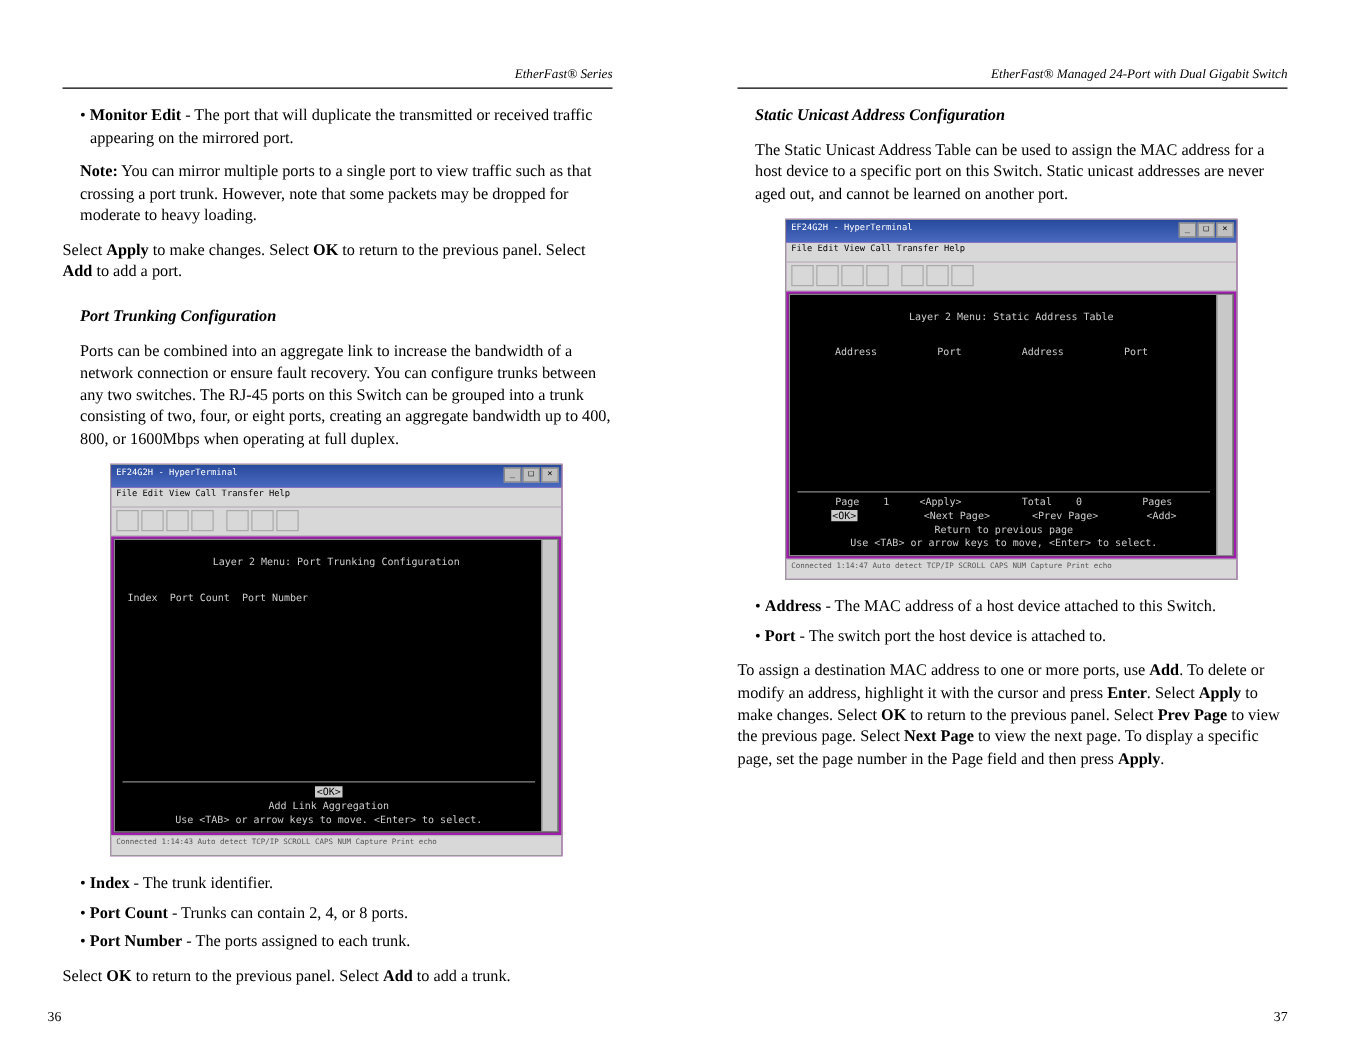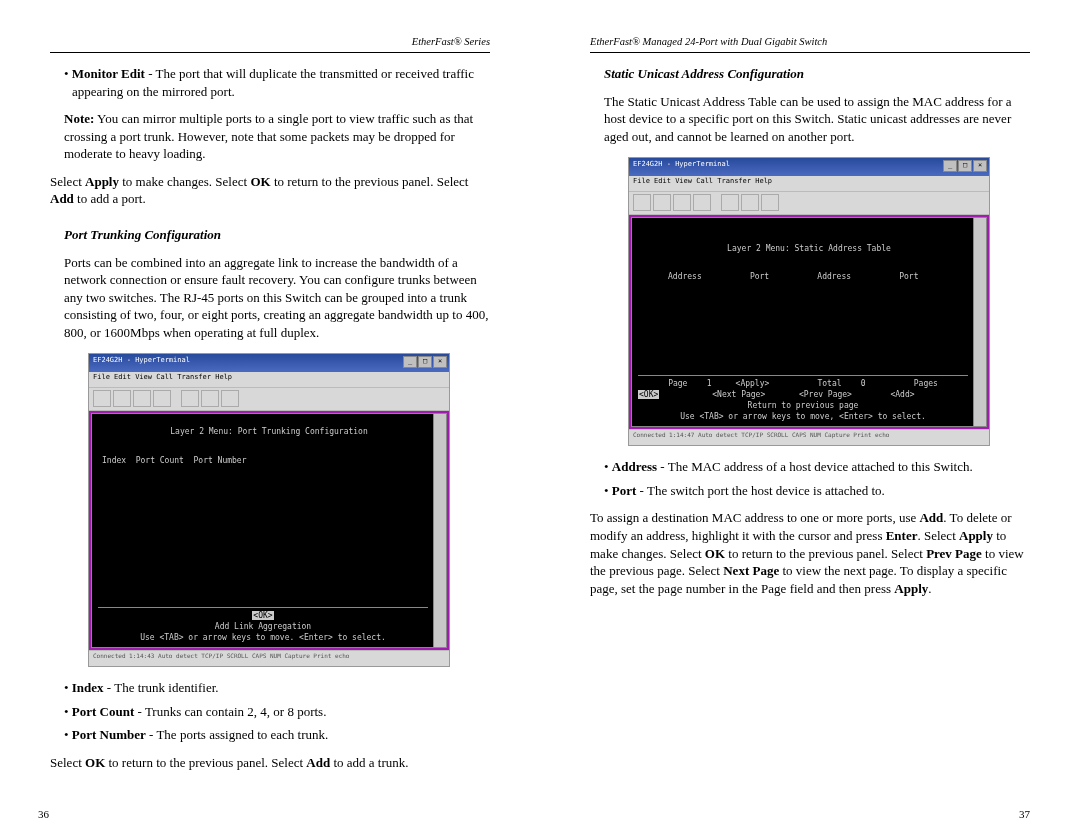--- a/index.html
+++ b/index.html
@@ -10,33 +10,33 @@
     width: 1080px;
     height: 834px;
     overflow: hidden;
     display: flex;
     font-size: 13px;
     line-height: 1.35;
     color: #000;
   }
   .page {
     width: 50%;
-    padding: 35px 50px 30px 50px;
+    padding: 53px 50px 30px 50px;
     box-sizing: border-box;
     position: relative;
   }
   .header {
     font-style: italic;
     font-size: 10.5px;
     border-bottom: 1px solid #000;
     padding-bottom: 3px;
     margin-bottom: 12px;
   }
   .header.left { text-align: right; }
-  .header.right { text-align: left; }
+  .header.right { text-align: right; }
   .bullet {
     margin: 6px 0 6px 14px;
     text-indent: -8px;
     padding-left: 8px;
   }
   .bullet::before { content: "• "; }
   .para {
     margin: 10px 0 10px 14px;
   }
   .section-title {
@@ -246,25 +246,25 @@
       <span class="tbtn"></span>
       <span class="tbtn"></span>
       <span class="tbtn"></span>
       <span style="width:6px"></span>
       <span class="tbtn"></span>
       <span class="tbtn"></span>
       <span class="tbtn"></span>
     </div>
     <div class="terminal short">
       <div class="right-scroll"></div>
-      <div class="tline" style="text-align:center;margin-top:21px">Layer 2 Menu: Static Address Table</div>
+      <div class="tline" style="text-align:center;margin-top:8px">Layer 2 Menu: Static Address Table</div>
       <div class="tline" style="margin-top:16px;margin-left:30px">Address          Port          Address          Port</div>
       <div class="term-note">
         <div class="tline" style="text-align:center">Page    1     &lt;Apply&gt;          Total    0          Pages</div>
-        <div class="tline" style=""><span class="highlight">&lt;OK&gt;</span>           &lt;Next Page&gt;       &lt;Prev Page&gt;        &lt;Add&gt;</div>
+        <div class="tline" style="text-align:center"><span class="highlight">&lt;OK&gt;</span>           &lt;Next Page&gt;       &lt;Prev Page&gt;        &lt;Add&gt;</div>
         <div class="tline" style="text-align:center">Return to previous page</div>
         <div class="tline" style="text-align:center">Use &lt;TAB&gt; or arrow keys to move, &lt;Enter&gt; to select.</div>
       </div>
     </div>
     <div class="statusbar">Connected 1:14:47      Auto detect      TCP/IP      SCROLL   CAPS   NUM   Capture   Print echo</div>
   </div>
 
   <div class="bullet">
     <b>Address</b><span> - The MAC address of a host device attached to this Switch.</span>
   </div>

